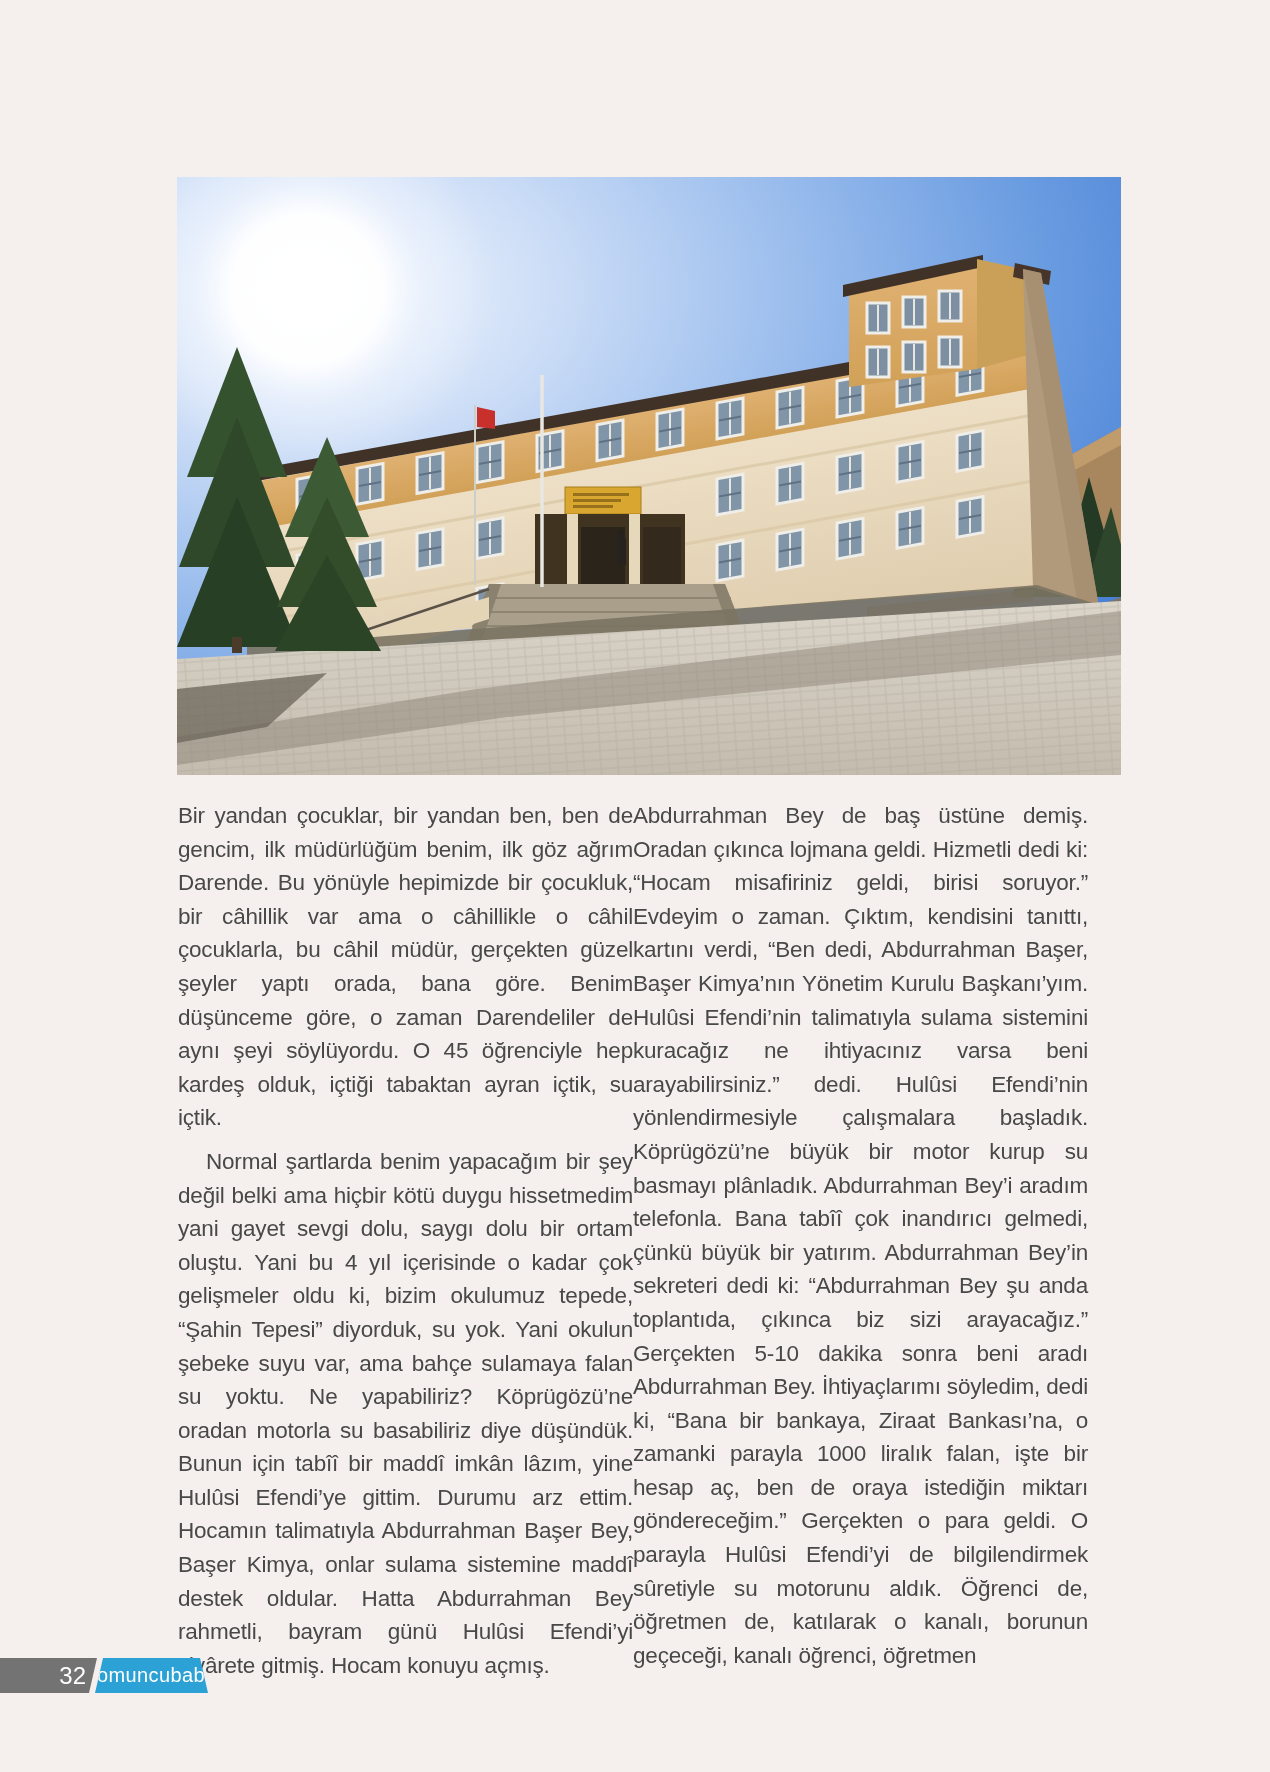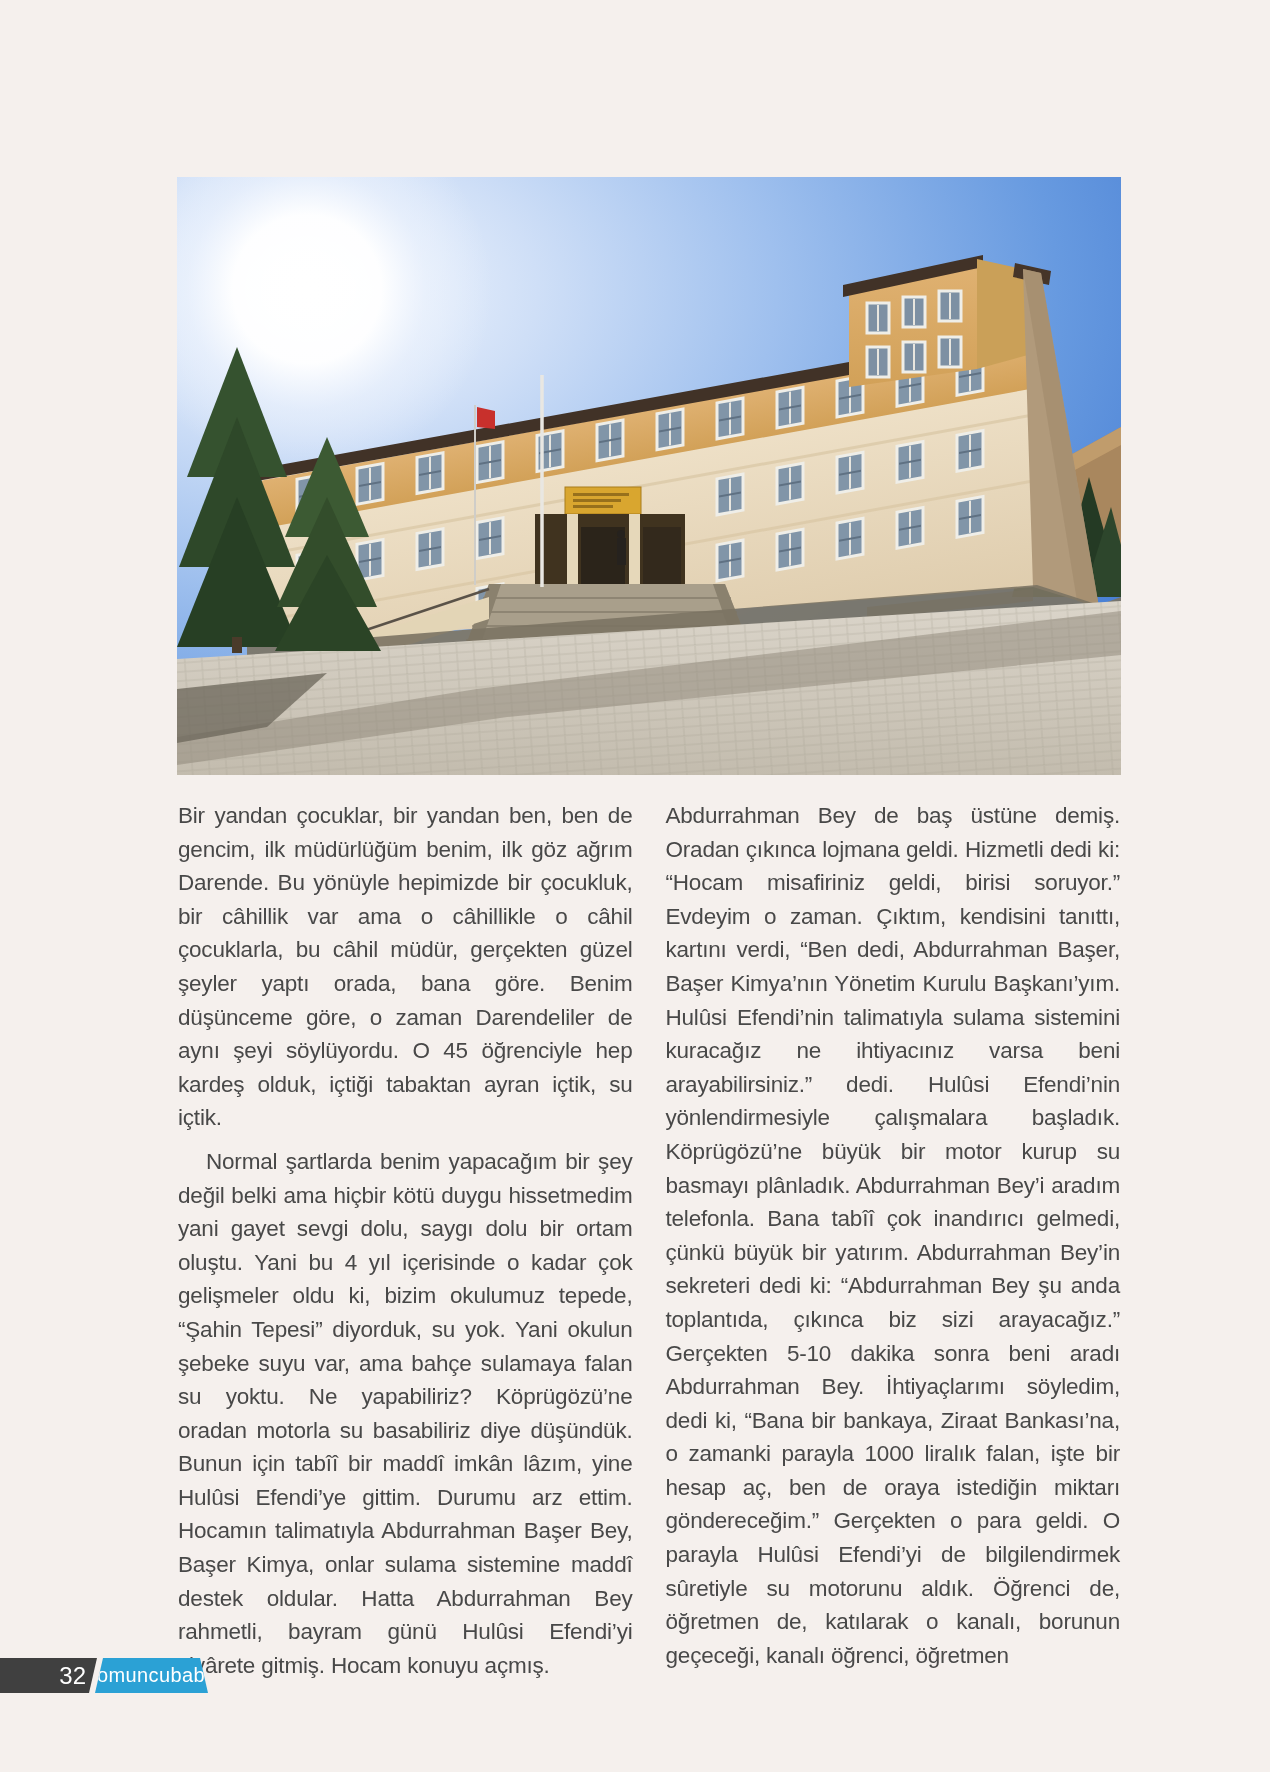--- a/index.html
+++ b/index.html
@@ -11,32 +11,32 @@
     overflow:hidden;
     font-family:"Liberation Sans","DejaVu Sans",sans-serif;
   }
   .photo{
     position:absolute;left:177px;top:177px;width:944px;height:598px;
     overflow:hidden;
   }
   .photo svg{display:block;}
   .text-cols{
     position:absolute;left:178px;top:799px;width:942px;
-    display:flex;gap:33px;
+    display:flex;
     color:#484848;
     font-size:22.5px;line-height:33.6px;
     text-align:justify;
     letter-spacing:-0.2px;
   }
   .col{width:455px;}
   .col p{margin:0;}
   .col p.indent{margin-top:10px;text-indent:28px;}
   .footer-page{
     position:absolute;left:0;top:1658px;width:97px;height:35px;
-    background:#404040;
+    background:#737373;
     clip-path:polygon(0 0,100% 0,calc(100% - 8px) 100%,0 100%);
     display:flex;align-items:center;justify-content:flex-end;
     padding-right:11px;box-sizing:border-box;
     color:#ffffff;font-size:24px;
   }
   .footer-brand{
     position:absolute;left:95px;top:1658px;width:113px;height:35px;
     background:#2ba1d5;
     clip-path:polygon(8px 0,105px 0,113px 100%,0 100%);
     display:flex;align-items:center;justify-content:center;

